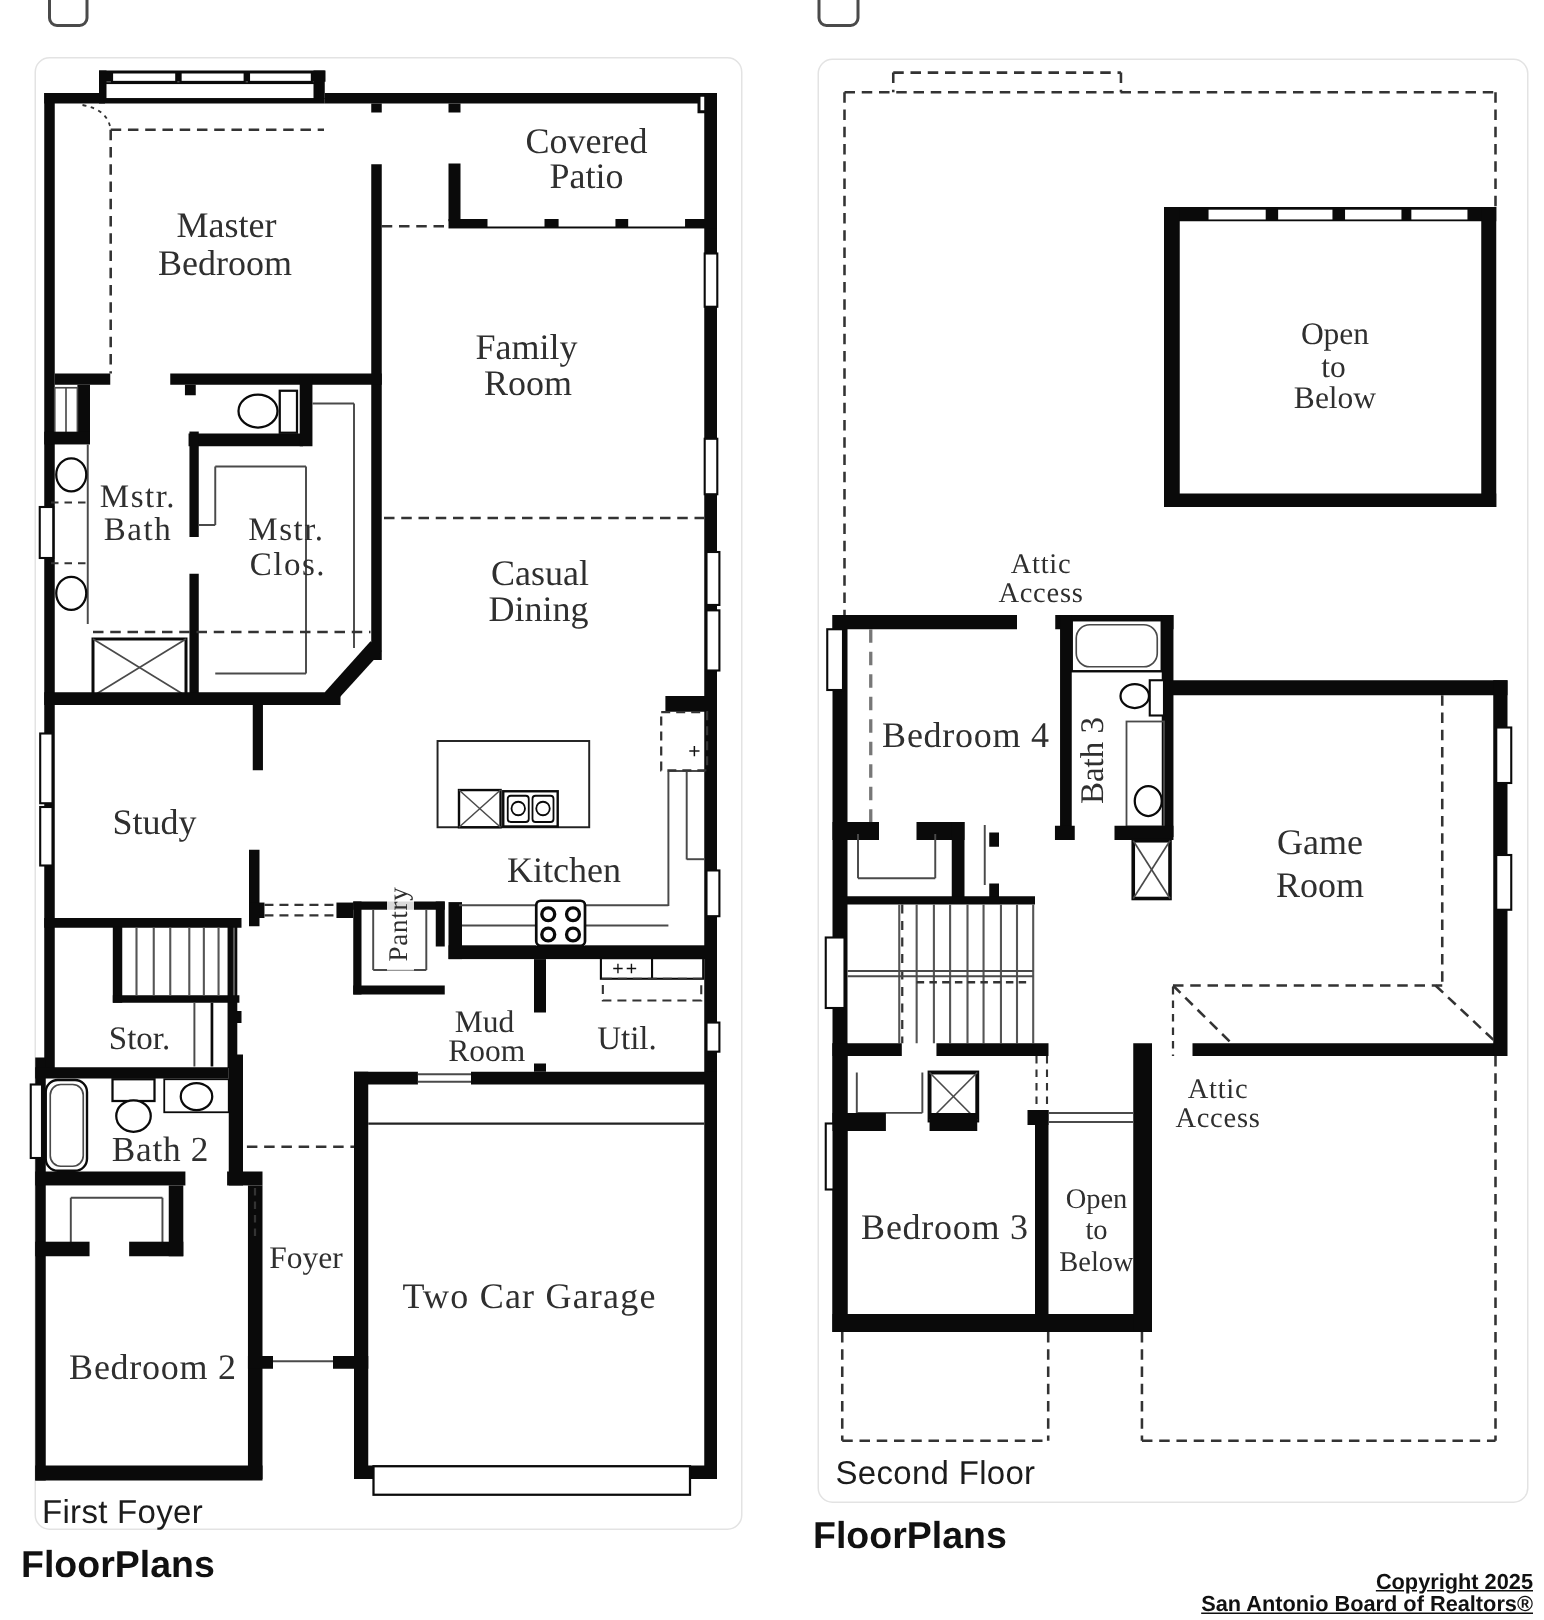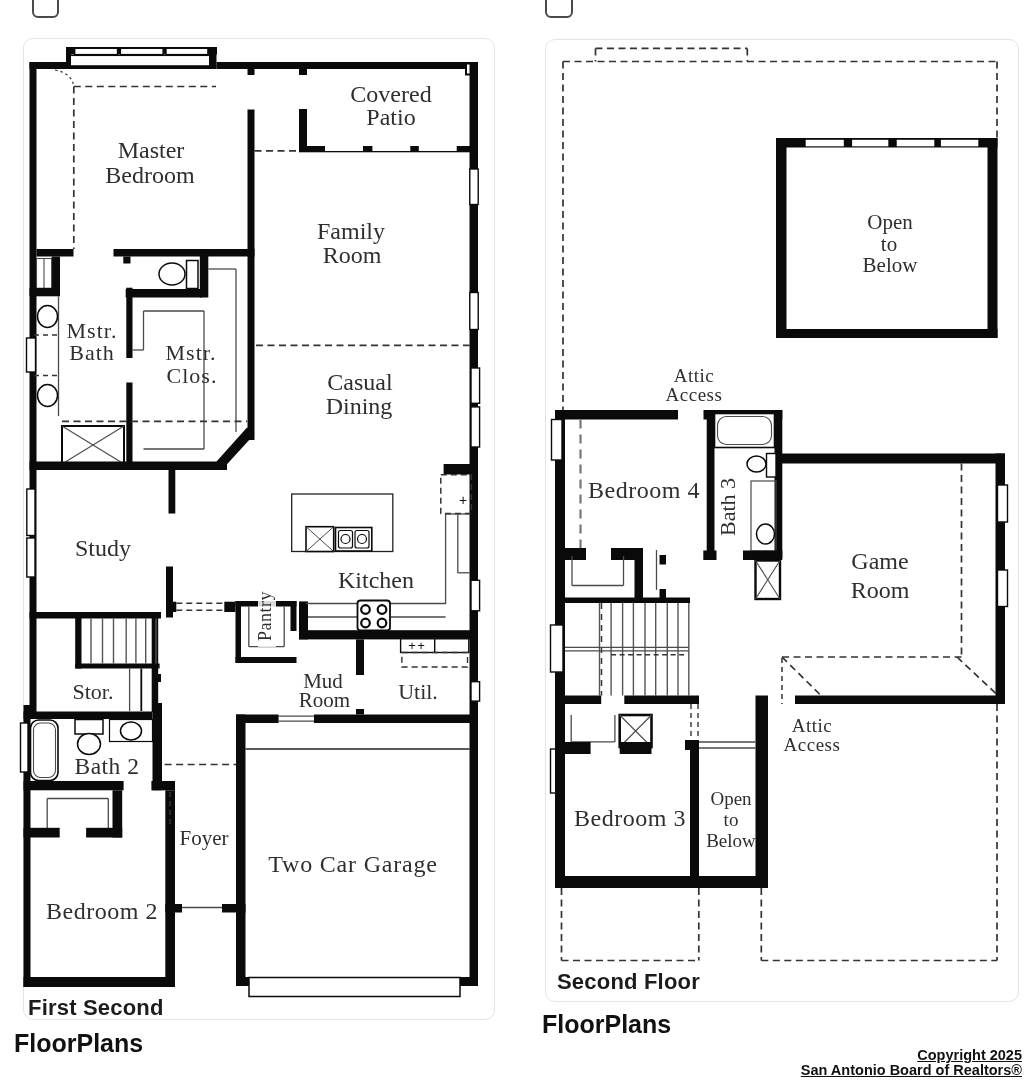--- a/index.html
+++ b/index.html
@@ -1,19 +1,19 @@
 <!DOCTYPE html>
 <html><head>
 <meta charset="utf-8">
 <style>
   html,body{margin:0;padding:0;background:#fff;}
   body{width:1029px;height:1080px;position:relative;font-family:"Liberation Sans",sans-serif;overflow:hidden;}
   .panel{position:absolute;background:#fff;border:1.5px solid #e3e3e3;border-radius:10px;box-sizing:border-box;}
   .cb{position:absolute;border:2.5px solid #4a4a4a;border-radius:6px;background:#fff;box-sizing:border-box;}
-  .cap{position:absolute;color:#1c1c1c;font-size:22px;font-weight:700;letter-spacing:0.2px;}
+  .cap{position:absolute;color:#1c1c1c;font-size:22px;font-weight:400;letter-spacing:0.2px;}
   .hd{position:absolute;color:#111;font-size:25px;font-weight:bold;}
 </style>
 </head>
 <body>
 
 <div class="cb" style="left:31.5px;top:-10px;width:27.5px;height:27.5px;"></div>
 
 <div class="cb" style="left:545px;top:-10px;width:27.5px;height:27.5px;"></div>
 
 <div class="panel" style="left:23px;top:38px;width:472px;height:982px;"></div>
@@ -526,21 +526,21 @@
 <line x1="782" y1="657" x2="821" y2="695.5" stroke="#333" stroke-width="1.7" stroke-dasharray="7 4.5"></line>
 <line x1="957" y1="657" x2="998" y2="695.5" stroke="#333" stroke-width="1.7" stroke-dasharray="7 4.5"></line>
 <line x1="782" y1="658" x2="782" y2="704" stroke="#333" stroke-width="1.5" stroke-dasharray="5 4"></line>
 </g>
 
 <text x="812" y="732" font-family="&quot;Liberation Serif&quot;,serif" font-size="19" fill="#2f2f2f" text-anchor="middle" font-weight="normal" letter-spacing="0.5">Attic</text>
 <text x="812" y="751" font-family="&quot;Liberation Serif&quot;,serif" font-size="19" fill="#2f2f2f" text-anchor="middle" font-weight="normal" letter-spacing="0.5">Access</text>
 </g>
 </svg>
 
-<div class="cap" style="left:28px;top:995px;">First Second</div>
+<div class="cap" style="left:28px;top:995px;">First Foyer</div>
 
 <div class="hd" style="left:14px;top:1029px;">FloorPlans</div>
 
 <div class="cap" style="left:557px;top:969px;">Second Floor</div>
 
 <div class="hd" style="left:542px;top:1010px;">FloorPlans</div>
 
 <div style="position:absolute;right:7px;top:1048px;text-align:right;font-weight:bold;font-size:14.5px;color:#111;line-height:14.5px;text-decoration:underline;">Copyright 2025<br>San Antonio Board of Realtors®</div>
 
 </body></html>

